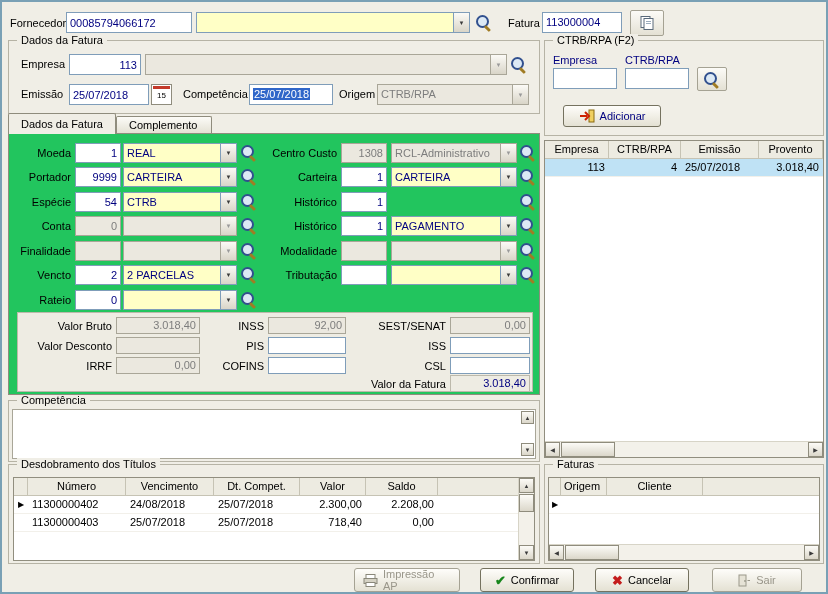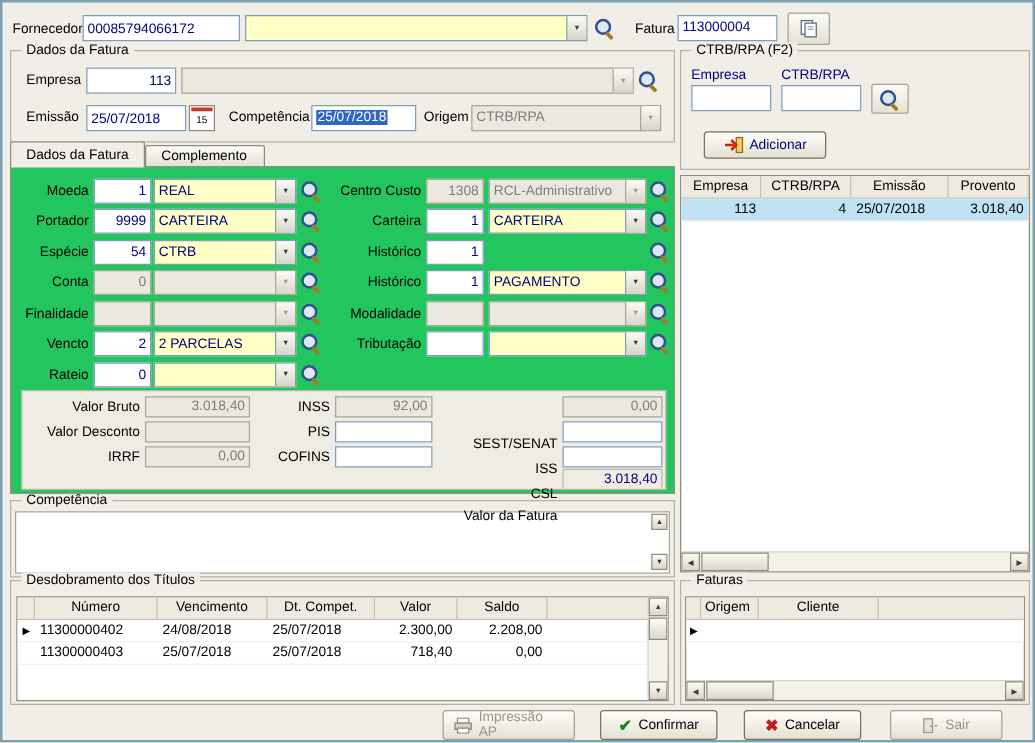--- a/index.html
+++ b/index.html
@@ -41,21 +41,21 @@
   .fr-lbl { left:252px; width:76px; top:3px; }
   .fr-code { left:332px; width:46px; }
   .fr-combo { left:382px; width:126px; }
   .fr-mag { left:511px; top:2px; }
   .totals { position:absolute; left:8px; top:178px; width:516px; height:80px;
             border:1px solid #bcb9ab; background:#eeece3; }
   .trow { position:absolute; left:0; width:100%; height:17px; }
   .trow .field { height:17px; top:0; line-height:15px; }
   .t1l { left:0; width:94px; top:2px; } .t1b { left:98px; width:84px; }
   .t2l { left:188px; width:58px; top:2px; } .t2b { left:250px; width:78px; }
-  .t3l { left:330px; width:98px; top:2px;margin-top:29px; } .t3b { left:432px; width:80px; }
+  .t3l { left:330px; width:98px; top:2px; } .t3b { left:432px; width:80px; }
   .grid { position:absolute; background:#fff; border:1px solid #918e7f; overflow:hidden; }
   .ghead { display:flex; background:#edebe1; border-bottom:1px solid #c6c3b4; height:18px; }
   .ghead > div { border-right:1px solid #c6c3b4; padding:2px 3px; text-align:center; overflow:hidden; white-space:nowrap; }
   .grow { display:flex; height:18px; background:#fff; border-bottom:1px solid #f2f0ea; }
   .grow > div { padding:2px 4px; overflow:hidden; white-space:nowrap; }
   .grow.sel { background:#bfe2f5; }
   .marker { width:14px; flex:0 0 14px; text-align:center; font-size:8px; line-height:13px; padding:2px 0 !important; }
   .rn { text-align:right; }
   .sbtn { position:absolute; width:15px; height:15px; border:1px solid #8f8c7d;
           background:linear-gradient(#fcfbf7,#dbd7ca); font-size:6px; color:#3a3a3a;

